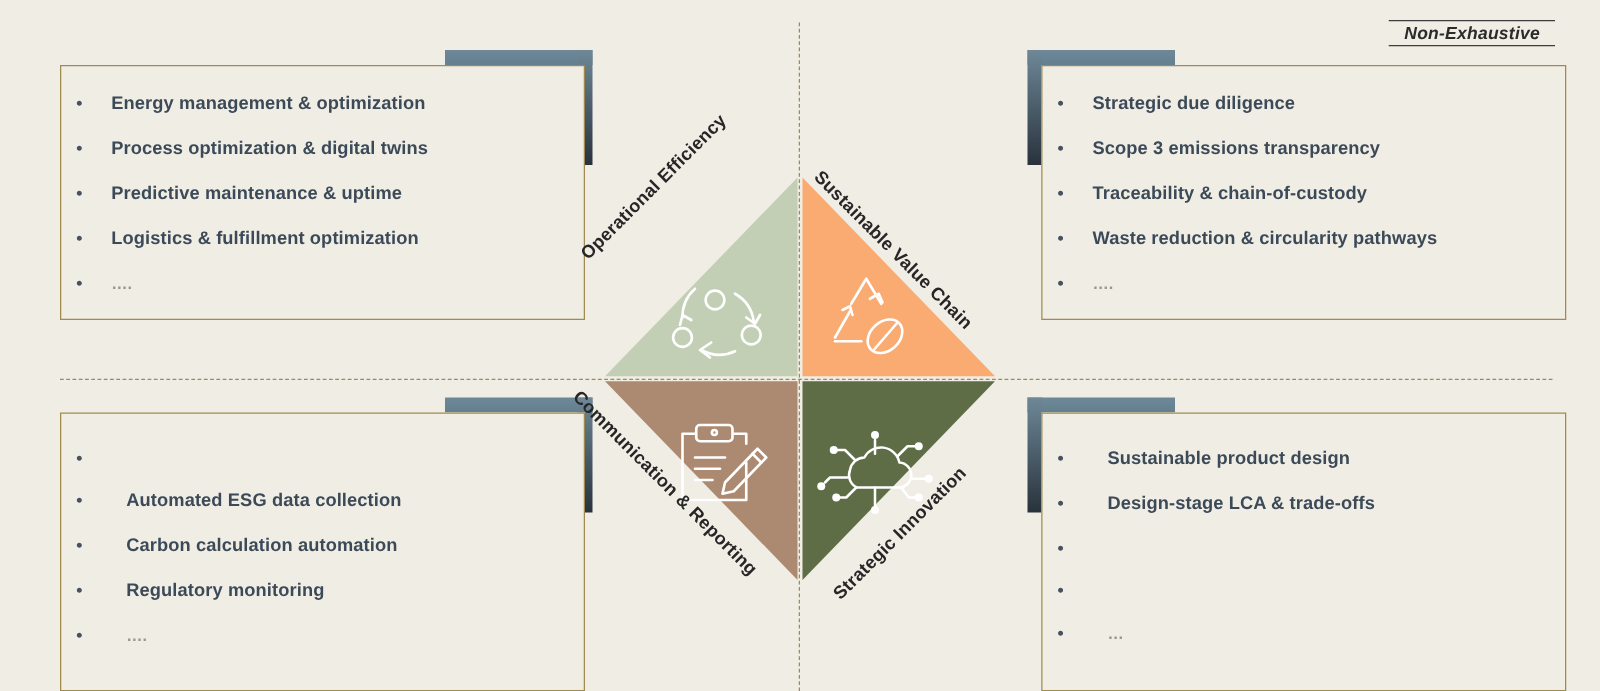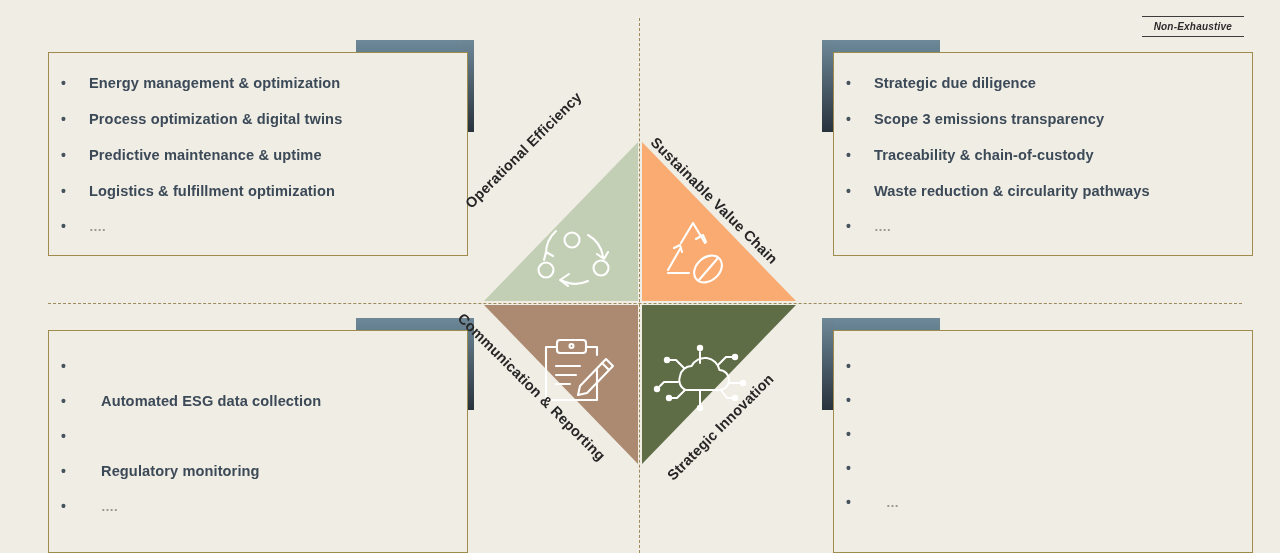--- a/index.html
+++ b/index.html
@@ -29,21 +29,21 @@
     border-left: 1px dashed #9c8a5d;
   }
 
   
   .note {
     position: absolute;
     right: 36px; top: 16px;
     border-top: 1px solid #3d3d3d;
     border-bottom: 1px solid #3d3d3d;
     padding: 3px 12px 3px 12px;
-    font-size: 10px;
+    font-size: 14px;
     font-style: italic;
     font-weight: bold;
     color: #2b2b2b;
     letter-spacing: .2px;
     background: #f0ede5;
     line-height: 13px;
   }
 
   
   .panel {
@@ -232,39 +232,42 @@
     <ul>
       <li>
           <span class="bul">•</span>
         </li>
       <li>
           <span class="bul">•</span>
           <span class="txt">Automated ESG data collection</span>
         </li>
       <li>
           <span class="bul">•</span>
+          <span class="txt">Carbon calculation automation</span>
         </li>
       <li>
           <span class="bul">•</span>
           <span class="txt">Regulatory monitoring</span>
         </li>
       <li class="ellip">
           <span class="bul">•</span>
           <span class="txt">….</span>
         </li>
     </ul>
   </div>
 
   <div class="panel right bottom" id="panel-br">
     <ul>
       <li>
           <span class="bul">•</span>
-        </li>
-      <li>
-          <span class="bul">•</span>
+          <span class="txt">Sustainable product design</span>
+        </li>
+      <li>
+          <span class="bul">•</span>
+          <span class="txt">Design-stage LCA &amp; trade-offs</span>
         </li>
       <li>
           <span class="bul">•</span>
         </li>
       <li>
           <span class="bul">•</span>
         </li>
       <li class="ellip">
           <span class="bul">•</span>
           <span class="txt">…</span>

